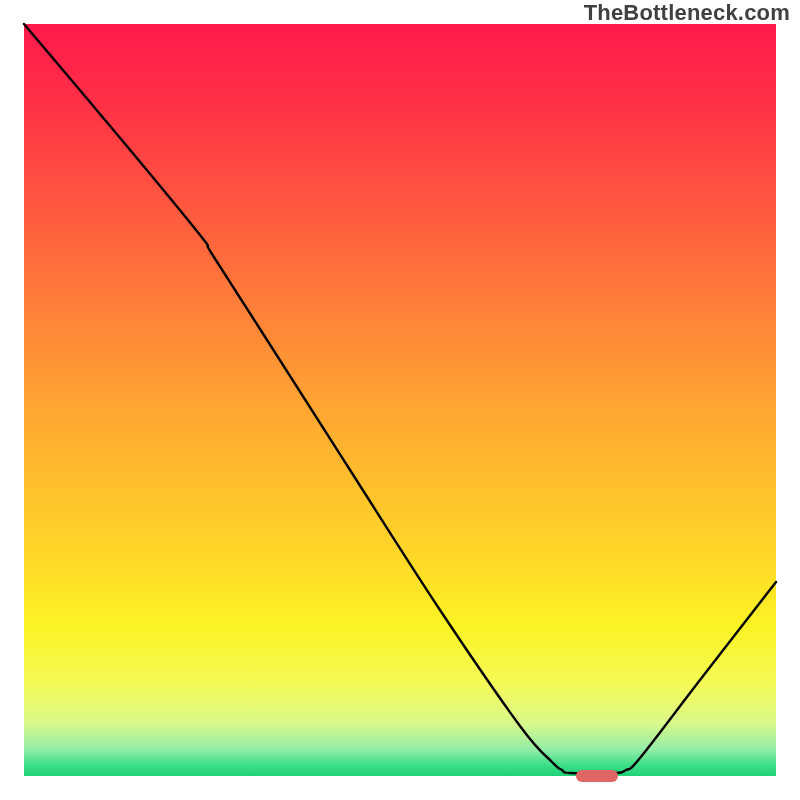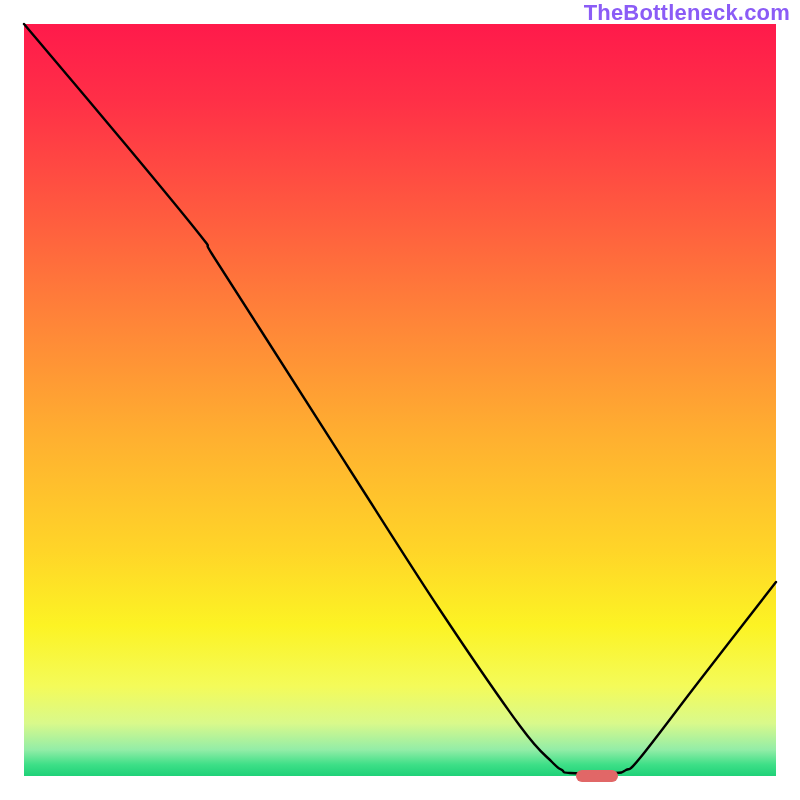--- a/index.html
+++ b/index.html
@@ -15,21 +15,21 @@
     width: 800px;
     height: 800px;
   }
   .watermark {
     position: absolute;
     top: 0px;
     right: 10px;
     font-family: Arial, Helvetica, sans-serif;
     font-size: 22px;
     font-weight: bold;
-    color: #8b5cf6;
+    color: #404040;
     letter-spacing: 0.2px;
   }
   svg {
     position: absolute;
     left: 0;
     top: 0;
   }
   .marker {
     position: absolute;
     height: 12px;

